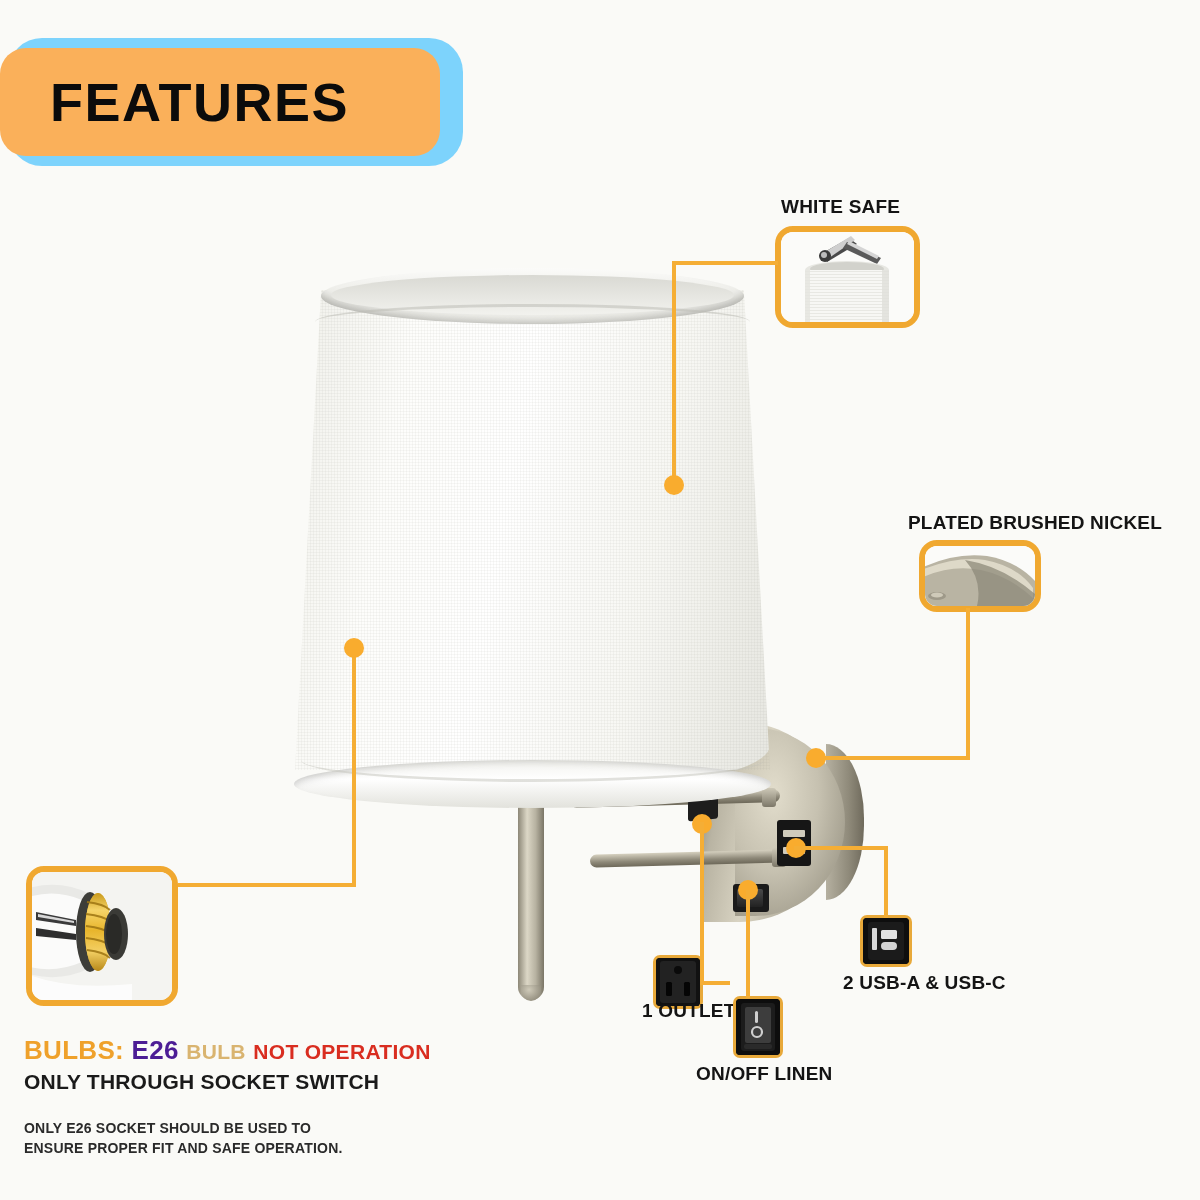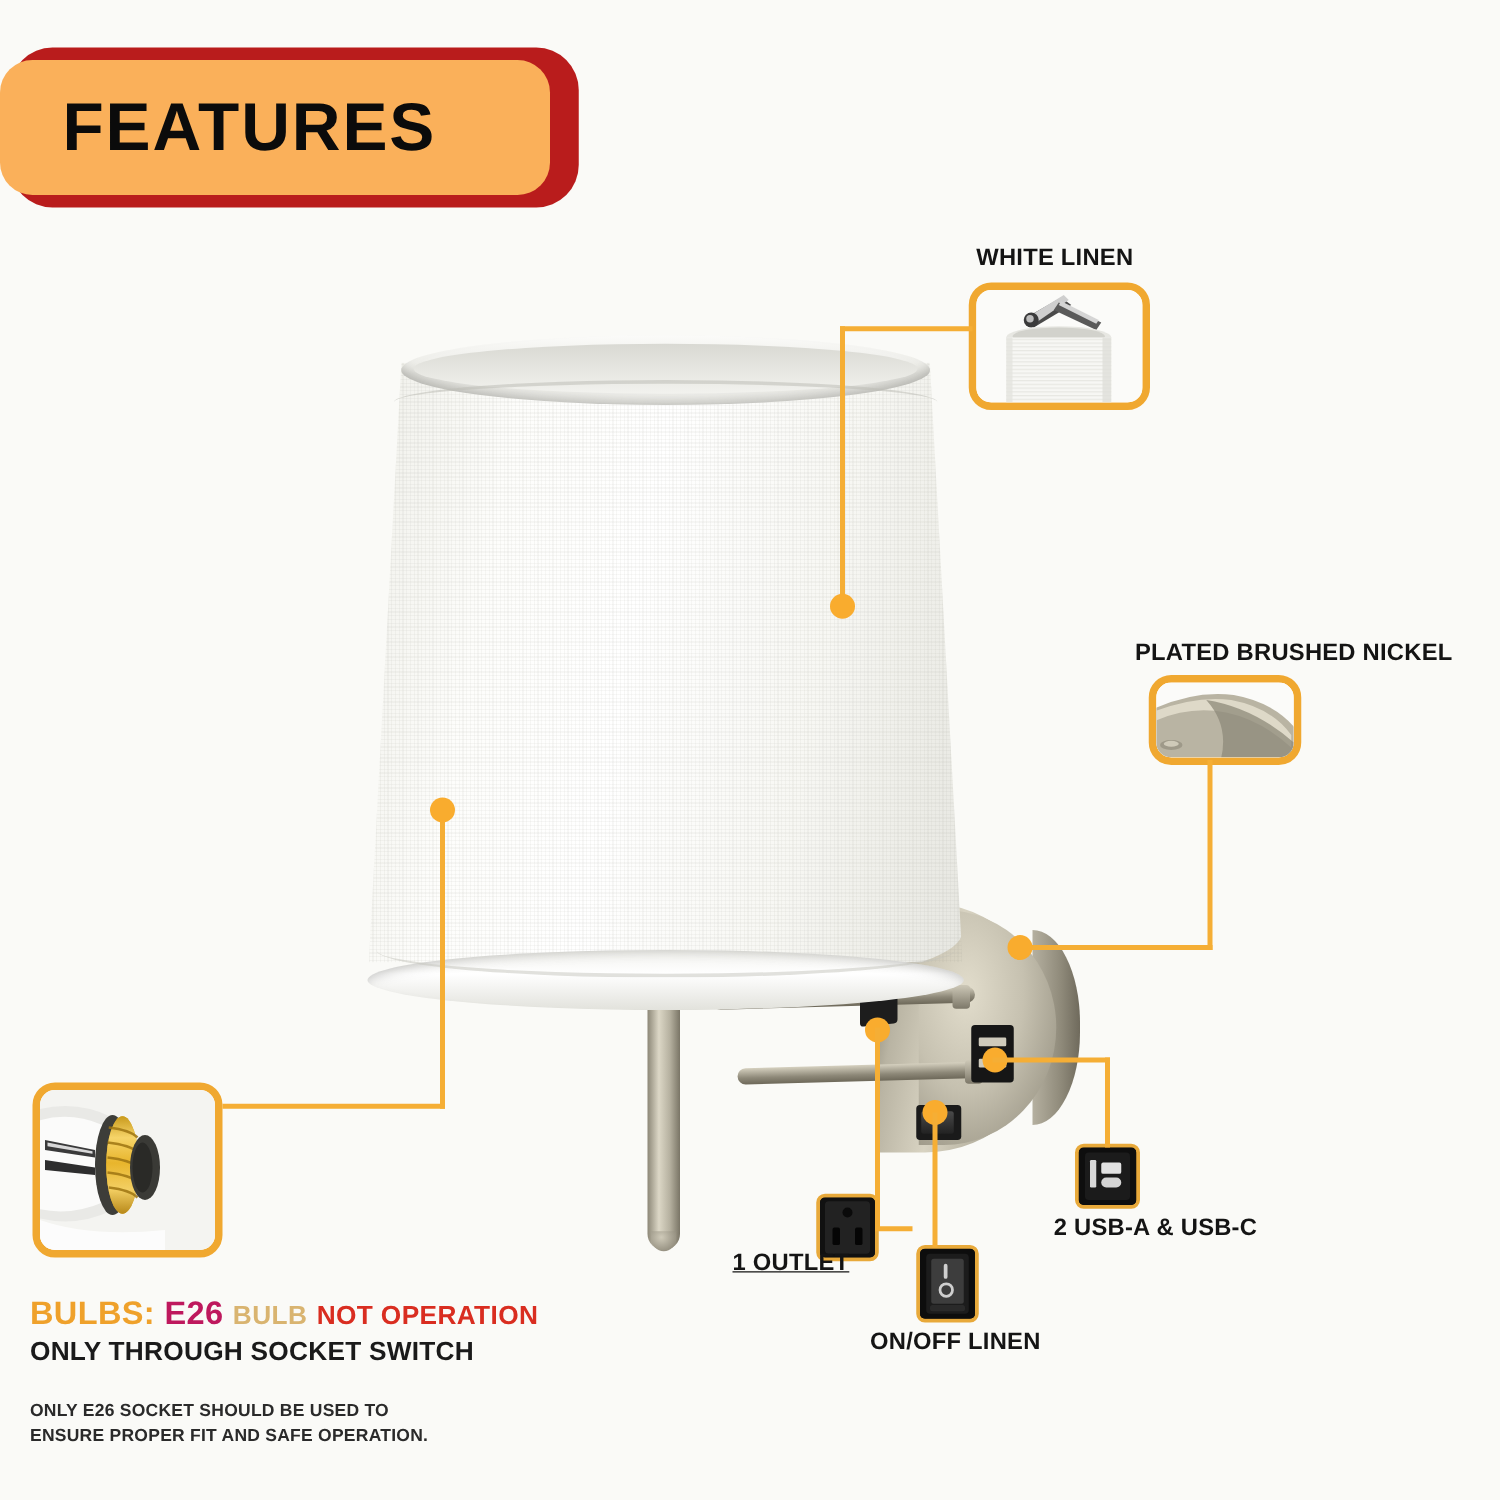--- a/index.html
+++ b/index.html
@@ -9,21 +9,21 @@
     font-family:"Liberation Sans", sans-serif;
     position:relative;
     overflow:hidden;
     -webkit-font-smoothing:antialiased;
   }
   .stage { position:absolute; inset:0; }
 
   
   #features-banner {
     position:absolute; left:8px; top:38px; width:455px; height:128px;
-    background:#b91c1c;
+    background:#7dd3fc;
     border-radius:34px;
     display:flex; align-items:center;
   }
   #features-banner .inner {
     position:absolute; left:-8px; top:10px; width:440px; height:108px;
     background:#FAB05A;
     border-radius:26px;
     display:flex; align-items:center;
   }
   #features-title {
@@ -184,21 +184,21 @@
   }
   #switch-on-plate:before {
     content:""; position:absolute; left:4px; top:5px; width:26px; height:18px;
     background:linear-gradient(180deg,#4a4a4a,#222); border-radius:2px;
   }
 
   
   #note-block { position:absolute; left:24px; top:1035px; width:420px; }
   #note-line1 { font-size:26px; font-weight:bold; letter-spacing:.3px; }
   #note-word-note { color:#EFA12B; }
-  #note-word-e26  { color:#be185d; }
+  #note-word-e26  { color:#4c1d95; }
   #note-word-bulb { color:#D9B470; font-size:21px; }
   #note-word-not  { color:#D92D20; font-size:21px; }
   #note-line2 {
     font-size:21px; font-weight:bold; color:#1a1a1a; margin-top:4px; letter-spacing:.2px;
   }
   #note-fine {
     position:absolute; left:24px; top:1118px; width:420px;
     font-size:14px; font-weight:bold; color:#2a2a2a; line-height:1.45; letter-spacing:.2px;
   }
 </style>
@@ -234,21 +234,21 @@
       <div id="shade-body"></div>
       <div id="shade-texture"></div>
       <div id="shade-bottom-ellipse"></div>
       <div id="shade-bottom-rim"></div>
       <div id="shade-top-ellipse"></div>
       <div id="shade-top-inner"></div>
       <div id="shade-rim-band"></div>
     </div>
   </div>
 
-  <div class="callout-label" style="left:781px; top:196px;">WHITE LINEN</div>
+  <div class="callout-label" style="left:781px; top:196px;">WHITE SAFE</div>
 
   <div class="inset-frame" style="left:775px; top:226px; width:145px; height:102px;">
     <svg width="133" height="90" viewBox="0 0 133 90">
       <rect x="0" y="0" width="133" height="90" fill="#fbfbf9"></rect>
 
       <path d="M40 22 L68 6 L76 12 L46 30 Z" fill="#4a4a4a"></path>
       <path d="M44 20 L70 4 L74 8 L48 26 Z" fill="#cfcfcf"></path>
       <circle cx="44" cy="24" r="6" fill="#3b3b3b"></circle>
       <circle cx="43" cy="23" r="3" fill="#bdbdbd"></circle>
       <path d="M66 10 L100 26 L96 32 L62 16 Z" fill="#5a5a5a"></path>
@@ -338,21 +338,21 @@
 
   <div class="thumb-frame" style="left:653px; top:955px; width:50px; height:54px;">
     <svg width="44" height="48" viewBox="0 0 44 48">
       <rect x="0" y="0" width="44" height="48" fill="#111"></rect>
       <rect x="4" y="3" width="36" height="42" rx="3" fill="#222"></rect>
       <circle cx="22" cy="12" r="4" fill="#0a0a0a"></circle>
       <rect x="10" y="24" width="6" height="14" rx="1.5" fill="#050505"></rect>
       <rect x="28" y="24" width="6" height="14" rx="1.5" fill="#050505"></rect>
     </svg>
   </div>
-  <div class="callout-label" style="left:586px; top:1000px;text-decoration:underline;">1 OUTLET</div>
+  <div class="callout-label" style="left:642px; top:1000px;">1 OUTLET</div>
 
   <div class="dot" style="left:692px; top:814px;"></div>
   <div class="ln v" style="left:700px; top:822px; height:162px;"></div>
   <div class="ln h" style="left:700px; top:981px; width:30px;"></div>
 
   <div class="thumb-frame" style="left:733px; top:996px; width:50px; height:62px;">
     <svg width="44" height="56" viewBox="0 0 44 56">
       <rect x="0" y="0" width="44" height="56" fill="#0d0d0d"></rect>
       <rect x="5" y="4" width="34" height="48" rx="3" fill="#1c1c1c"></rect>
       <rect x="9" y="8" width="26" height="36" rx="2" fill="#3d3d3d"></rect>

